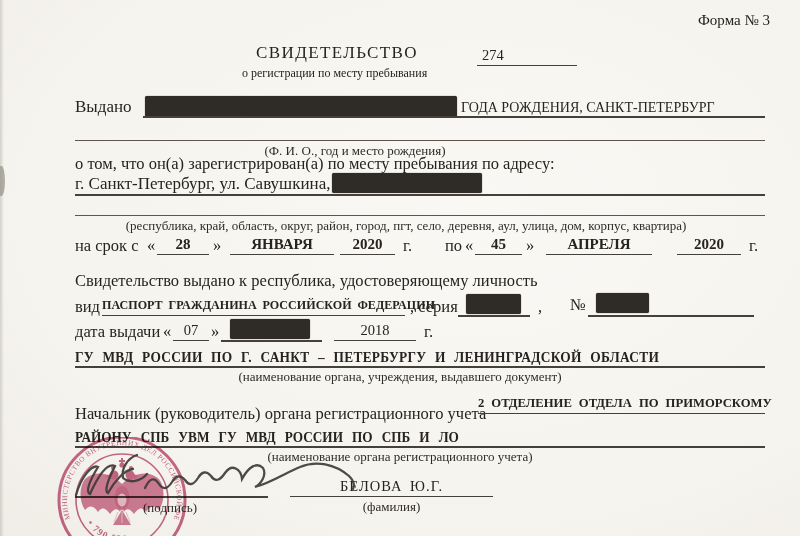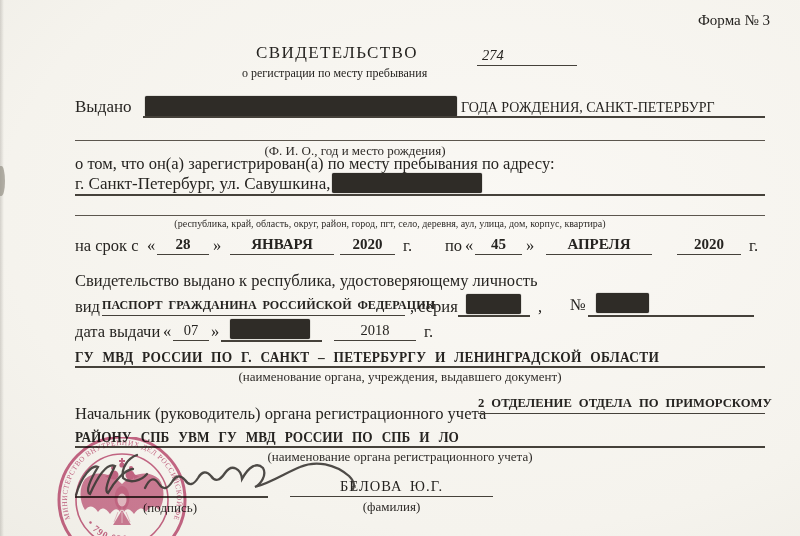--- a/index.html
+++ b/index.html
@@ -30,36 +30,36 @@
 <body>
 
 <div class="page">
 
   <div class="edge-shadow"></div>
   <div class="smudge"></div>
 
   <div class="t" style="left:637px;top:12px;width:133px;text-align:right;font-size:15px;">Форма № 3</div>
 
   <div class="t" style="left:256px;top:43px;font-size:17px;letter-spacing:1.4px;">СВИДЕТЕЛЬСТВО</div>
-  <div class="f reg" style="left:477px;top:45px;width:95px;text-align:left;padding-left:5px;border-bottom-width:1.4px;font-style:italic;">274</div>
+  <div class="f reg" style="left:477px;top:45px;width:95px;text-align:left;padding-left:5px;border-bottom-width:1.4px;">274</div>
   <div class="t" style="left:242px;top:66px;font-size:12px;">о регистрации по месту пребывания</div>
 
   <div class="t" style="left:75px;top:97px;font-size:17px;">Выдано</div>
   <div class="redact" style="left:145px;top:96px;width:312px;height:21px;"></div>
   <div class="t" style="left:461px;top:100px;font-size:14px;font-weight:normal;">ГОДА РОЖДЕНИЯ, САНКТ-ПЕТЕРБУРГ</div>
   <div class="rule" style="left:143px;top:116px;width:622px;"></div>
   <div class="rule-thin" style="left:75px;top:140px;width:690px;"></div>
   <div class="cap" style="left:75px;top:143px;width:560px;">(Ф. И. О., год и место рождения)</div>
 
   <div class="t" style="left:75px;top:154px;">о том, что он(а) зарегистрирован(а) по месту пребывания по адресу:</div>
   <div class="t" style="left:75px;top:174px;font-size:17px;">г. Санкт-Петербург, ул. Савушкина, дом</div>
   <div class="redact" style="left:332px;top:173px;width:150px;height:20px;"></div>
   <div class="rule" style="left:75px;top:194px;width:690px;height:1.8px;"></div>
   <div class="rule-thin" style="left:75px;top:215px;width:690px;"></div>
-  <div class="cap" style="left:65px;top:218px;width:650px;font-size:10px;">(республика, край, область, округ, район, город, пгт, село, деревня, аул, улица, дом, корпус, квартира)</div>
+  <div class="cap" style="left:81px;top:218px;width:650px;font-size:13px;">(республика, край, область, округ, район, город, пгт, село, деревня, аул, улица, дом, корпус, квартира)</div>
 
   <div class="t" style="left:75px;top:236px;">на срок с</div>
   <div class="t" style="left:147px;top:236px;">«</div>
   <div class="f" style="left:157px;top:234px;width:52px;">28</div>
   <div class="t" style="left:213px;top:236px;">»</div>
   <div class="f" style="left:230px;top:234px;width:104px;">ЯНВАРЯ</div>
   <div class="f" style="left:340px;top:234px;width:55px;">2020</div>
   <div class="t" style="left:403px;top:236px;">г.</div>
   <div class="t" style="left:445px;top:236px;">по</div>
   <div class="t" style="left:465px;top:236px;">«</div>

